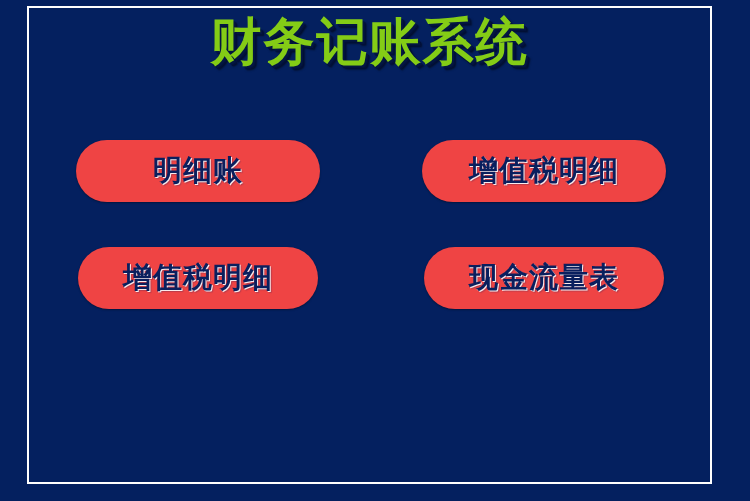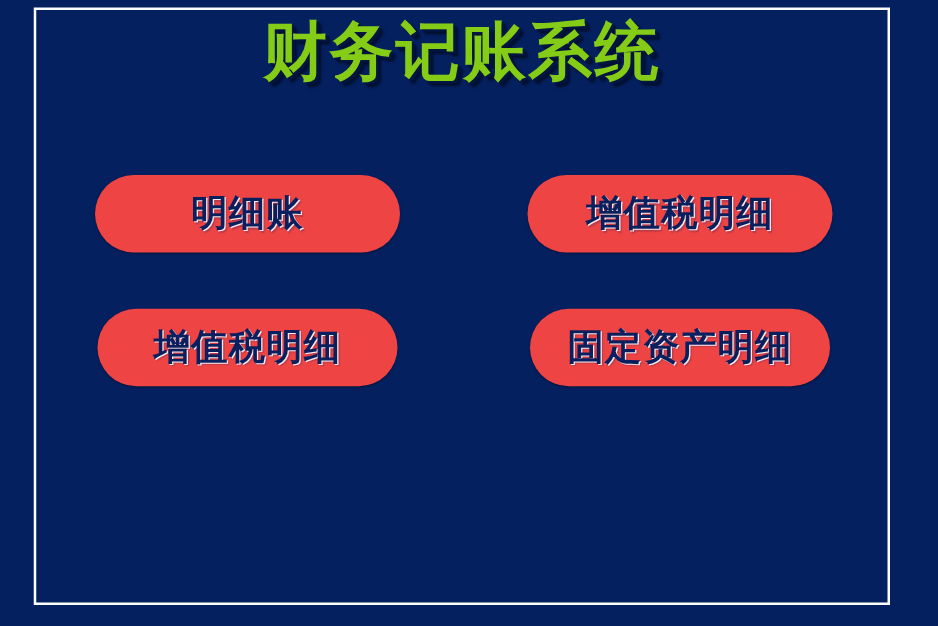--- a/index.html
+++ b/index.html
@@ -121,17 +121,17 @@
       <span class="btn-label">增值税明细</span>
     </button>
 
 
 
     <button class="menu-btn">
       <span class="btn-label">增值税明细</span>
     </button>
 
     <button class="menu-btn">
-      <span class="btn-label">固定资产明细</span>
+      <span class="btn-label">现金流量表</span>
     </button>
 
   </div>
 </div>
 
 </body></html>

